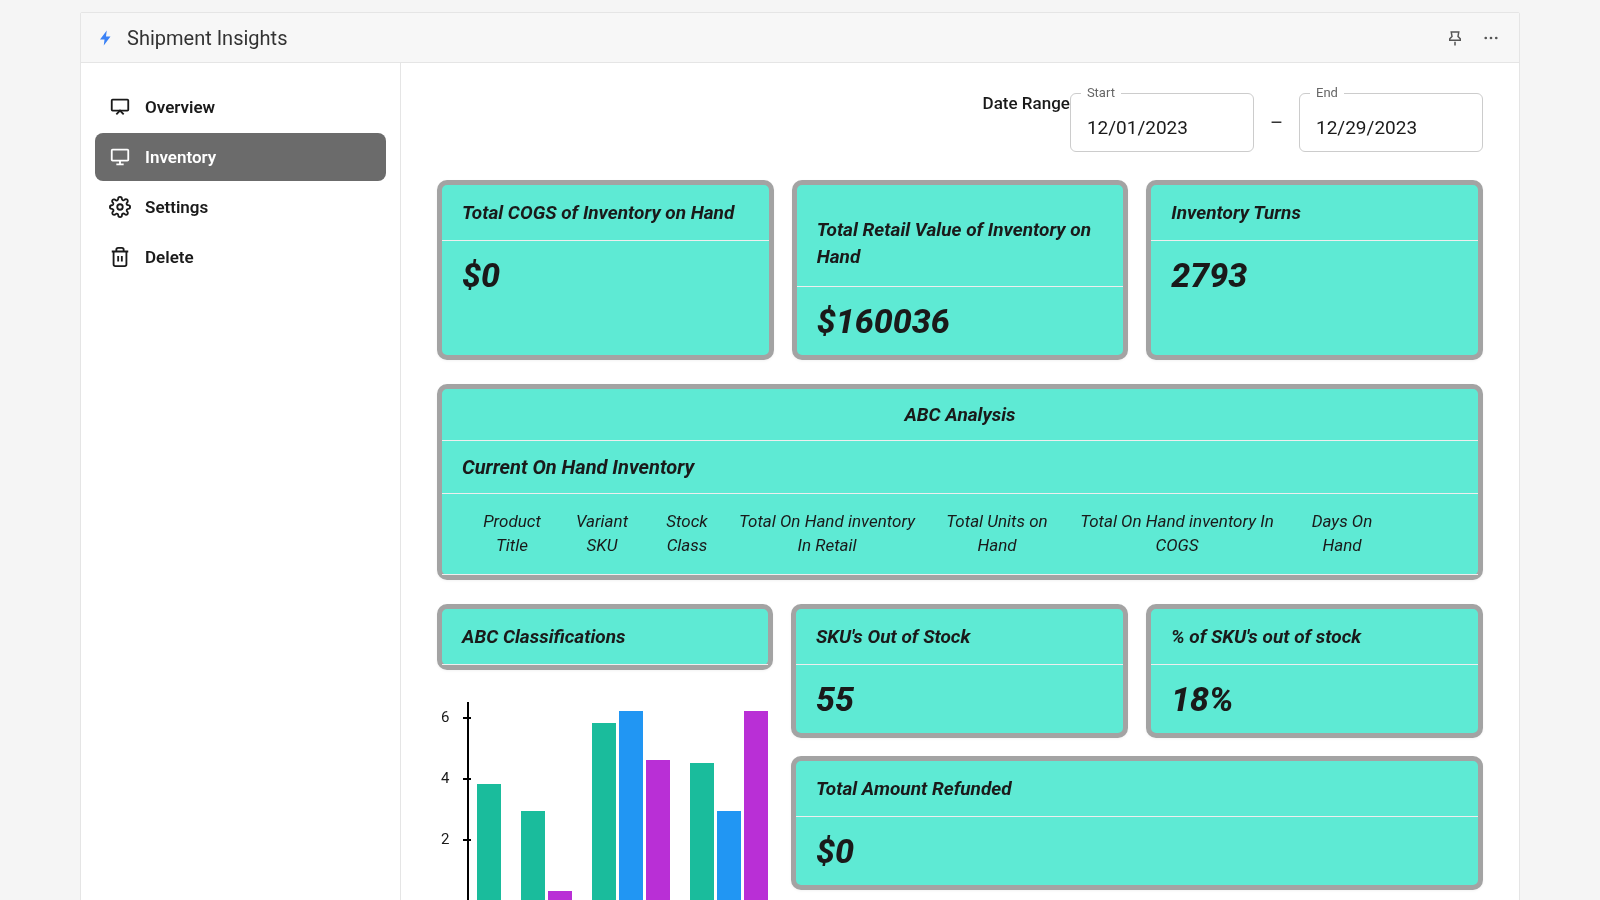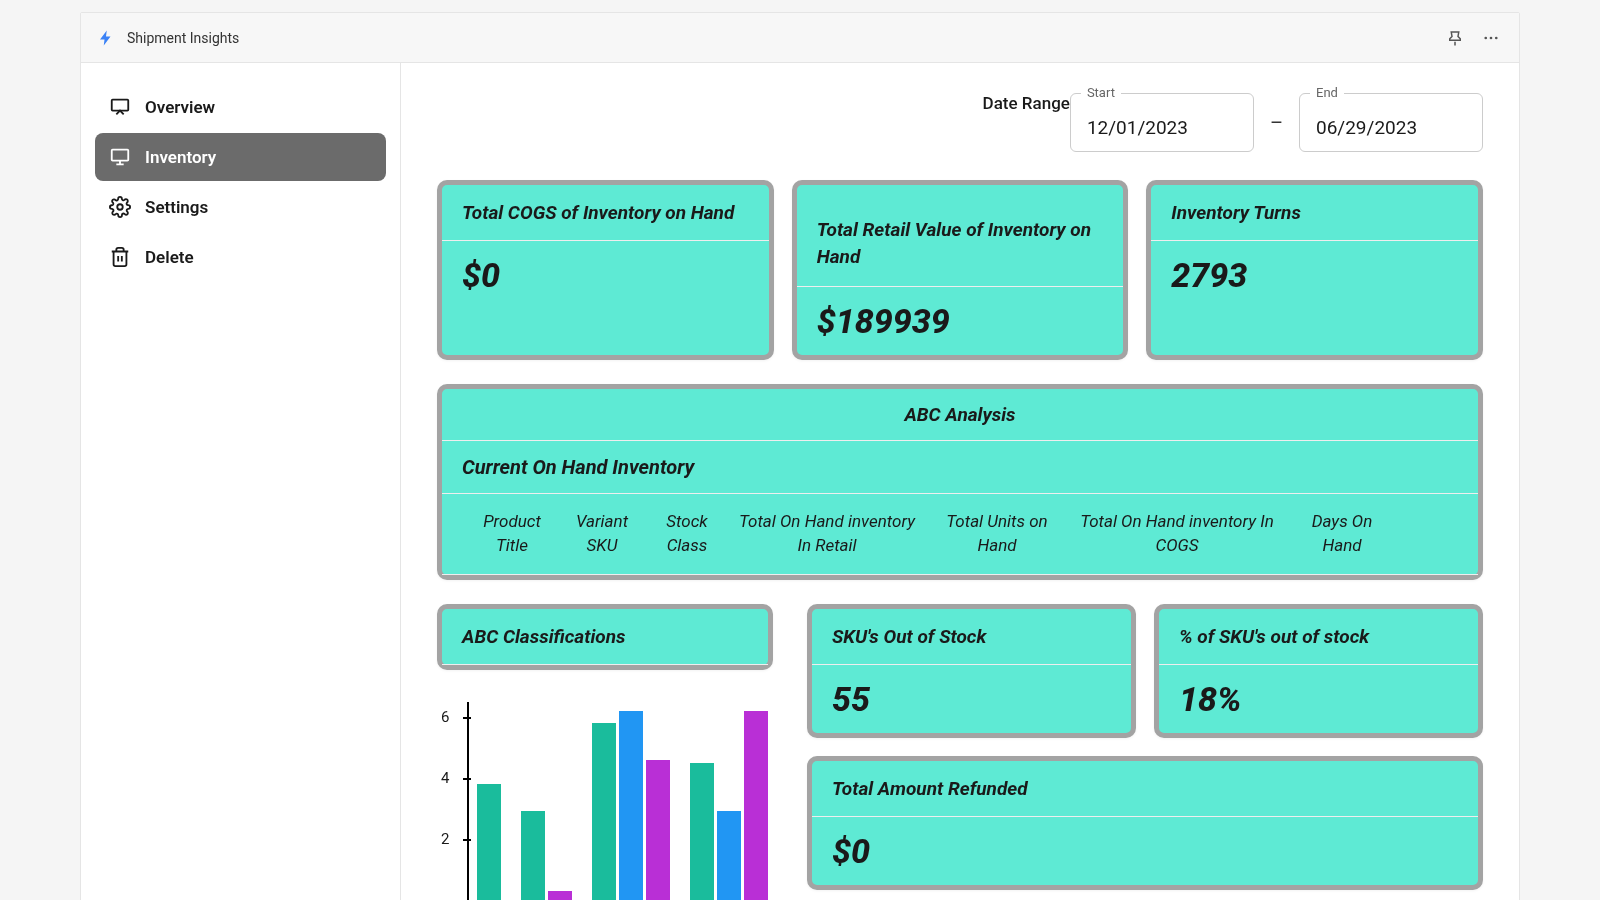--- a/index.html
+++ b/index.html
@@ -25,21 +25,21 @@
   display: flex;
   align-items: center;
   padding: 0 14px;
 }
 .logo-icon {
   width: 22px; height: 22px;
   display: inline-flex; align-items: center; justify-content: center;
   margin-right: 10px;
 }
 .logo-icon svg { width: 18px; height: 18px; }
-.app-title { font-size: 14px; font-weight: 400; color: #333; }
+.app-title { font-size: 20px; font-weight: 400; color: #333; }
 .topbar-spacer { flex: 1; }
 .topbar-btn {
   width: 28px; height: 28px;
   display: inline-flex; align-items: center; justify-content: center;
   color: #555;
   cursor: pointer;
   margin-left: 8px;
 }
 .body-wrap { display: flex; min-height: 830px; }
 .sidebar {
@@ -87,21 +87,21 @@
 .card-title { font-size: 19px; font-weight: 700; }
 .card-value { padding: 14px 20px; font-size: 34px; font-weight: 800; }
 .card.tall .card-title { font-size: 19px; font-weight:700; line-height:1.4;margin-top:16px; }
 
 .abc-card { margin-bottom: 24px; }
 .abc-top { text-align:center; padding: 14px; font-size: 19px; font-weight:700; border-bottom:1px solid #eee; }
 .abc-sub { padding: 14px 20px; font-size: 20px; font-weight: 700; border-bottom:1px solid #eee; }
 .table-head-row { display:flex; padding: 16px 30px; gap: 10px; border-bottom:1px solid #eee; }
 .th { font-size: 17px; text-align:center; line-height:1.4; display:flex; align-items:center; justify-content:center; }
 
-.grid-lower { display:flex; gap:34px;justify-content:flex-end; }
+.grid-lower { display:flex; gap:18px;justify-content:flex-end; }
 .left-col { width: 336px; display:flex; flex-direction:column; }
 .class-card { margin-bottom: 14px; }
 .class-card .card-header { border-bottom: 1px solid #eee; }
 .chart-wrap { position:relative; height: 210px; margin-top: 6px; }
 .y-tick { position:absolute; right:4px; font-size:15px; }
 .axis-line-v { position:absolute; left:30px; top:12px; bottom:0; width:2px; background:#000; }
 .tick-mark { position:absolute; left:26px; width:8px; height:2px; background:#000; }
 .bars { position:absolute; left:40px; right:0; bottom:0; top:12px; display:flex; align-items:flex-end; gap:6px; }
 .bar-group { display:flex; align-items:flex-end; gap:3px; margin-right: 14px; }
 .bar { width: 24px; }
@@ -180,38 +180,38 @@
         <div class="date-range">
           <span class="date-range-label">Date Range</span>
           <div class="date-inputs">
             <div class="date-box">
               <span class="legend">Start</span>
               <span class="value">12/01/2023</span>
             </div>
             <span class="dash">–</span>
             <div class="date-box">
               <span class="legend">End</span>
-              <span class="value">06/29/2023</span>
+              <span class="value">12/29/2023</span>
             </div>
           </div>
         </div>
       </div>
 
       <div class="stats-row">
         <div class="card flex1">
           <div class="card-header">
               <div class="card-title">Total COGS of Inventory on Hand</div>
             </div>
           <div class="card-value">$0</div>
         </div>
         <div class="card flex1 tall">
           <div class="card-header">
               <div class="card-title">Total Retail Value of Inventory on Hand</div>
             </div>
-          <div class="card-value">$189939</div>
+          <div class="card-value">$160036</div>
         </div>
         <div class="card flex1">
           <div class="card-header">
               <div class="card-title">Inventory Turns</div>
             </div>
           <div class="card-value">2793</div>
         </div>
       </div>
 
       <div class="card abc-card">

